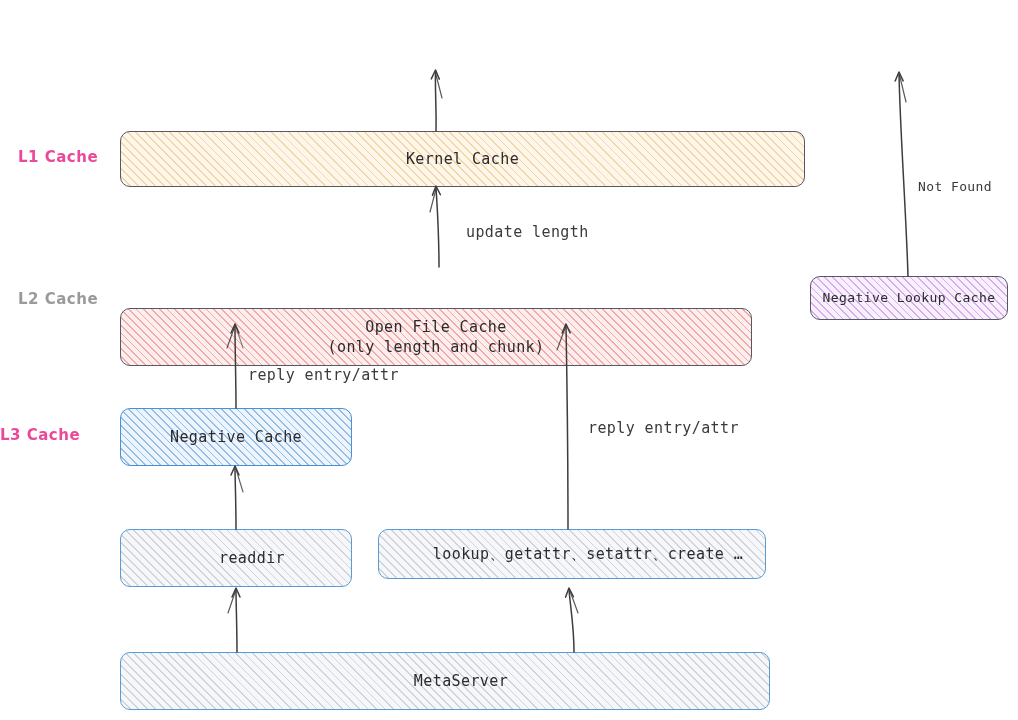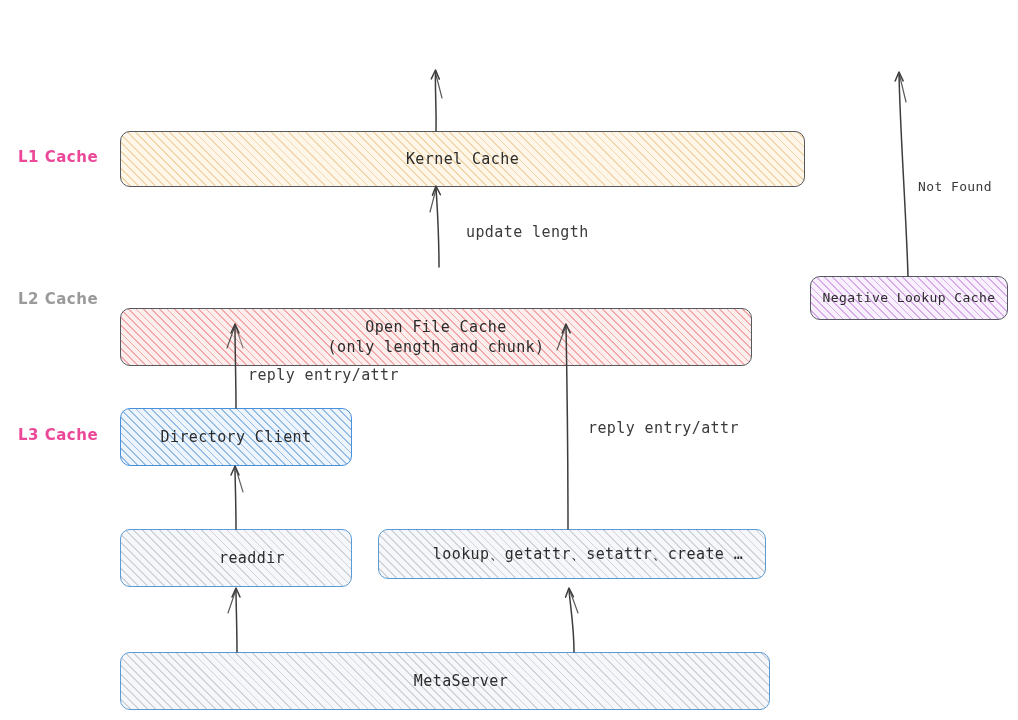--- a/index.html
+++ b/index.html
@@ -183,38 +183,38 @@
     </g>
 
     <g>
       <path d="M574,652 C574,625 570,605 569,589" fill="none" stroke="#3d3d3d" stroke-width="1.5" stroke-linecap="round" marker-end="url(#arrowhead)"></path>
       <path d="M578,613 L570,591" fill="none" stroke="#3d3d3d" stroke-width="1.2" stroke-linecap="round" opacity="0.85"></path>
     </g>
   </svg>
 
   <div class="layer-label" style="left:18px; top:148px;">L1 Cache</div>
   <div class="layer-label dim" style="left:18px; top:290px;">L2 Cache</div>
-  <div class="layer-label" style="left:18px; top:426px;">L3 Cache</div>
+  <div class="layer-label" style="left:0; top:426px;">L3 Cache</div>
 
 
   <div class="node hatch-orange" style="left:120px; top:131px; width:685px; height:56px;">
     <span class="label">Kernel Cache</span>
   </div>
 
   <div class="node hatch-red" style="left:120px; top:267px; width:632px; height:58px;margin-top:41px;">
     <span class="label">Open File Cache
 (only length and chunk)</span>
   </div>
 
   <div class="node hatch-purple" style="left:810px; top:276px; width:198px; height:44px; font-size:13px;">
     <span class="label">Negative Lookup Cache</span>
   </div>
 
   <div class="node hatch-blue" style="left:120px; top:408px; width:232px; height:58px;">
-    <span class="label">Directory Client</span>
+    <span class="label">Negative Cache</span>
   </div>
 
   <div class="node hatch-gray-blue" style="left:120px; top:529px; width:232px; height:58px;">
     <span class="label">readdir</span>
   </div>
 
   <div class="node hatch-gray-blue" style="left:378px; top:529px; width:388px; height:50px;">
     <span class="label">lookup、getattr、setattr、create …</span>
   </div>
 

